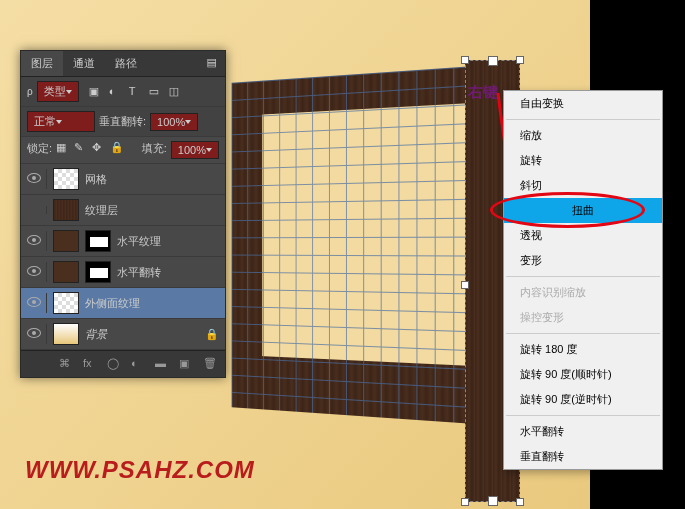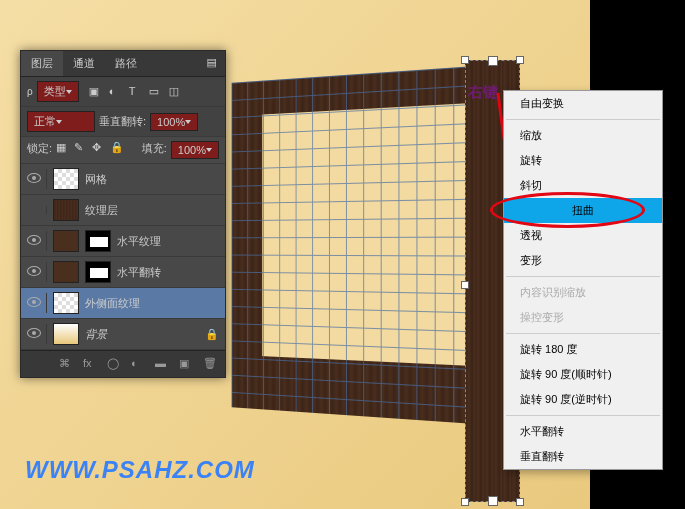--- a/index.html
+++ b/index.html
@@ -7,21 +7,21 @@
 .black-strip{position:absolute;right:0;top:0;width:95px;height:509px;background:#000;}
 .wood-bar{position:absolute;left:465px;top:60px;width:55px;height:442px;background:repeating-linear-gradient(90deg,#3d2518 0px,#4a2e1e 3px,#3a2316 6px,#4d3020 9px);border:1px dashed #888;}
 .wood-bar::before,.wood-bar::after{content:"";position:absolute;left:50%;transform:translateX(-50%);width:8px;height:8px;background:#fff;border:1px solid #666;}
 .wood-bar::before{top:-5px;}
 .wood-bar::after{bottom:-5px;}
 .handle{position:absolute;width:8px;height:8px;background:#fff;border:1px solid #666;}
 .frame-3d{position:absolute;left:220px;top:75px;width:250px;height:340px;transform:perspective(800px) rotateY(-18deg);}
 .frame-wood{position:absolute;inset:0;background:repeating-linear-gradient(90deg,#3d2518 0px,#4a2e1e 4px,#3a2316 8px);}
 .frame-inner{position:absolute;left:35px;top:35px;right:-5px;bottom:55px;background:#f2daa0;}
 .grid-overlay{position:absolute;inset:0;background-image:linear-gradient(#4a6fa5 1px,transparent 1px),linear-gradient(90deg,#4a6fa5 1px,transparent 1px);background-size:18px 18px;opacity:0.7;pointer-events:none;}
-.watermark{position:absolute;left:25px;bottom:25px;color:#3b82f6;font-size:24px;font-weight:bold;font-style:italic;letter-spacing:1px;}
+.watermark{position:absolute;left:25px;bottom:25px;color:#b91c1c;font-size:24px;font-weight:bold;font-style:italic;letter-spacing:1px;}
 .panel{position:absolute;left:20px;top:50px;width:206px;background:#484848;border:1px solid #2a2a2a;color:#ccc;box-shadow:0 0 10px rgba(0,0,0,0.5);}
 .panel-tabs{display:flex;background:#383838;border-bottom:1px solid #222;}
 .panel-tab{padding:5px 10px;cursor:pointer;color:#ccc;}
 .panel-tab.active{background:#484848;}
 .panel-menu{margin-left:auto;padding:5px 8px;}
 .panel-row{display:flex;align-items:center;padding:4px 6px;gap:4px;border-bottom:1px solid #3a3a3a;background:#424242;}
 .sel-box{background:#7f1d1d;border:1px solid #222;padding:2px 6px;color:#ccc;display:inline-flex;align-items:center;gap:0;}
 .mini-icon{width:14px;height:14px;display:inline-block;}
 .icon-row{display:flex;gap:6px;margin-left:6px;}
 .lock-row{display:flex;padding:4px 6px;gap:4px;border-bottom:1px solid #3a3a3a;}

